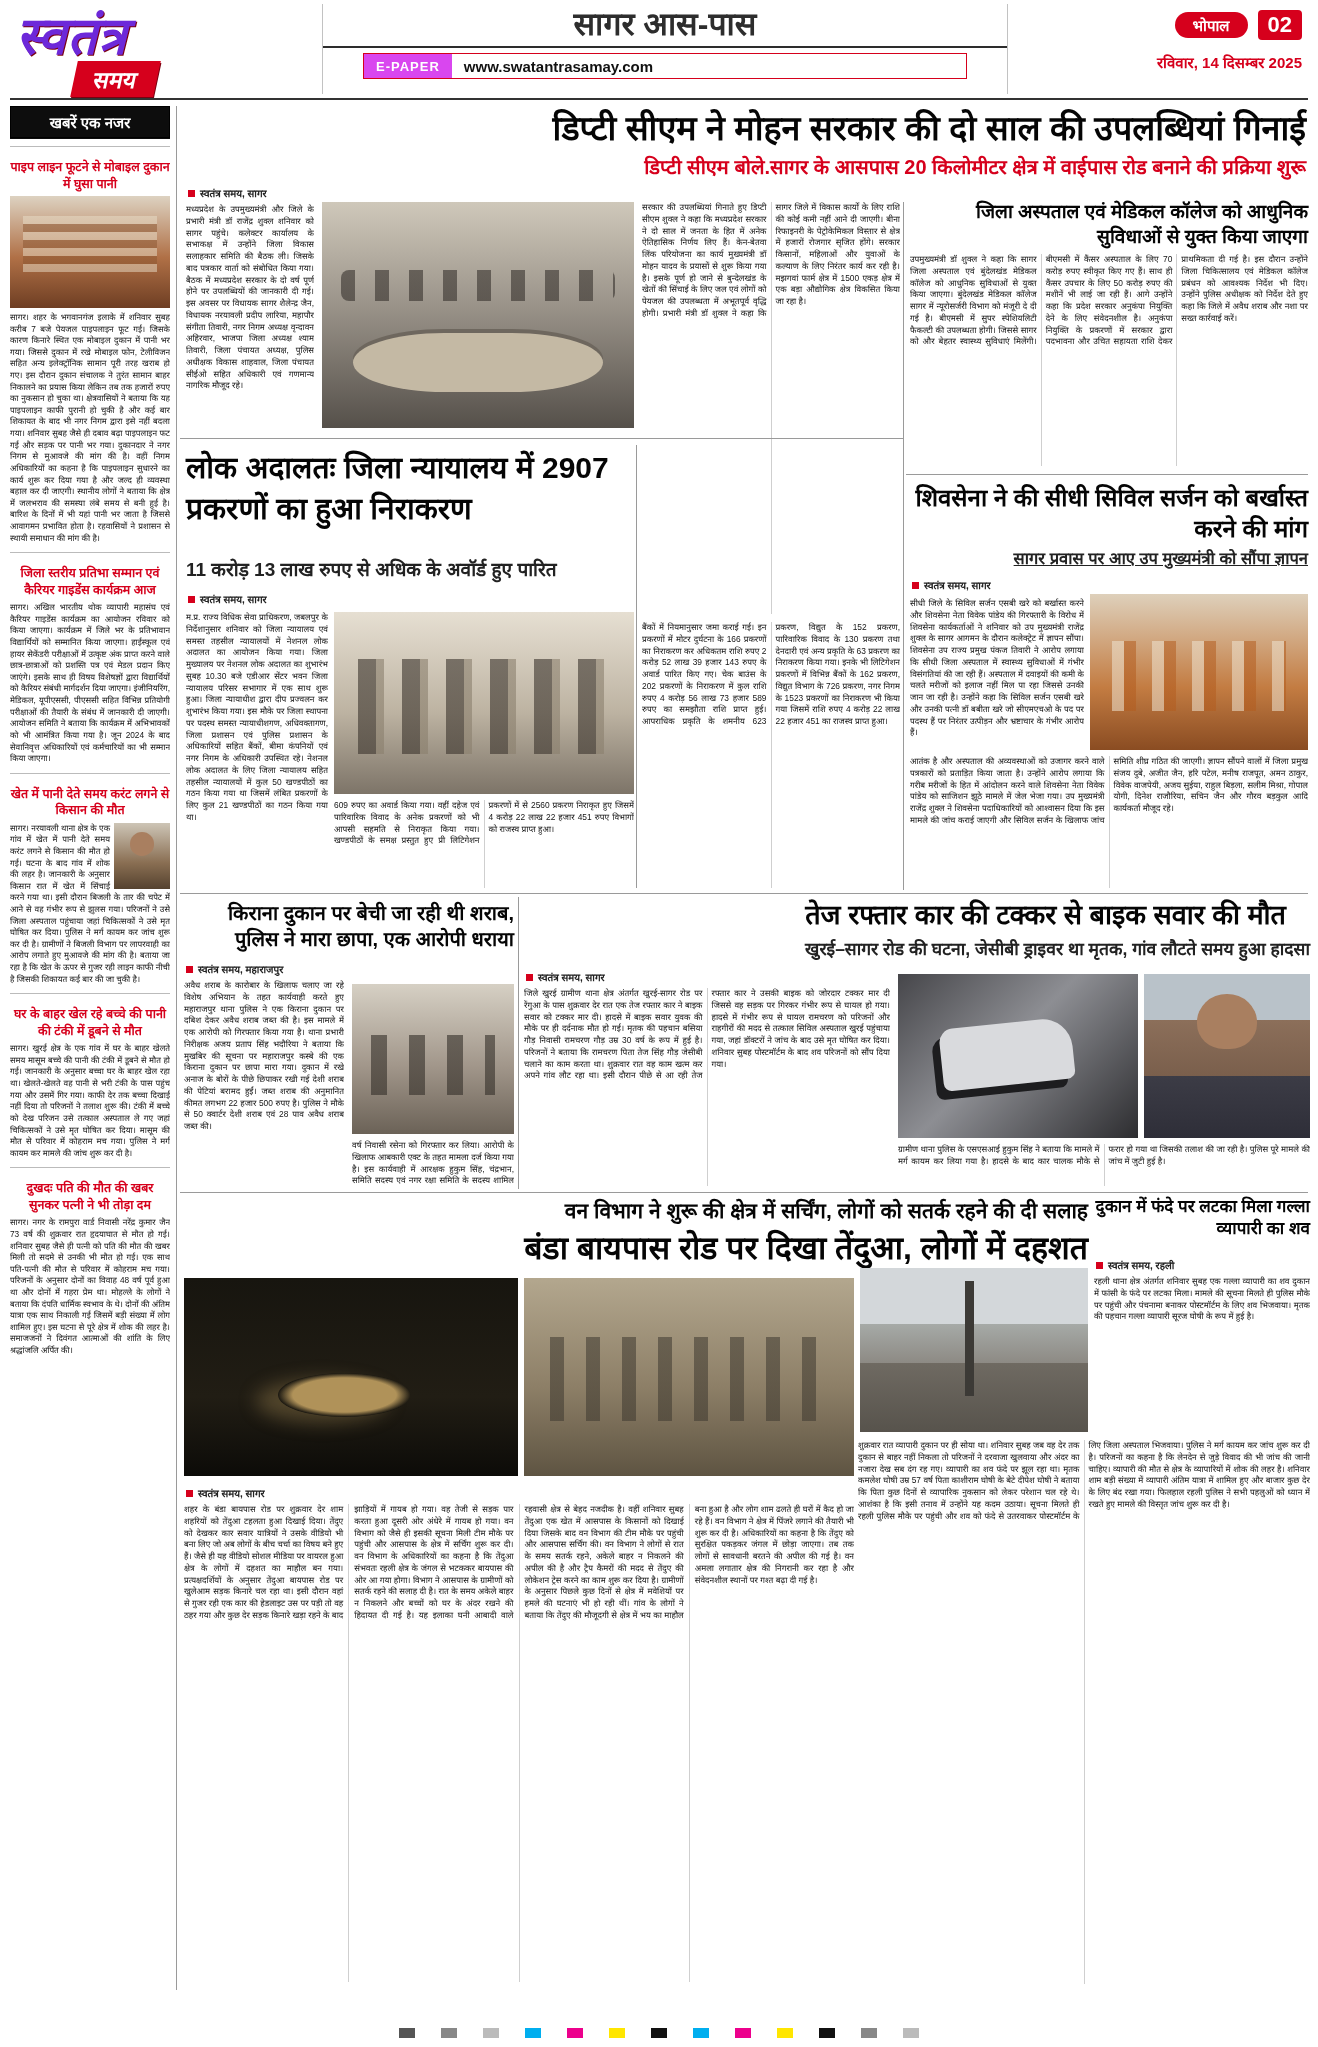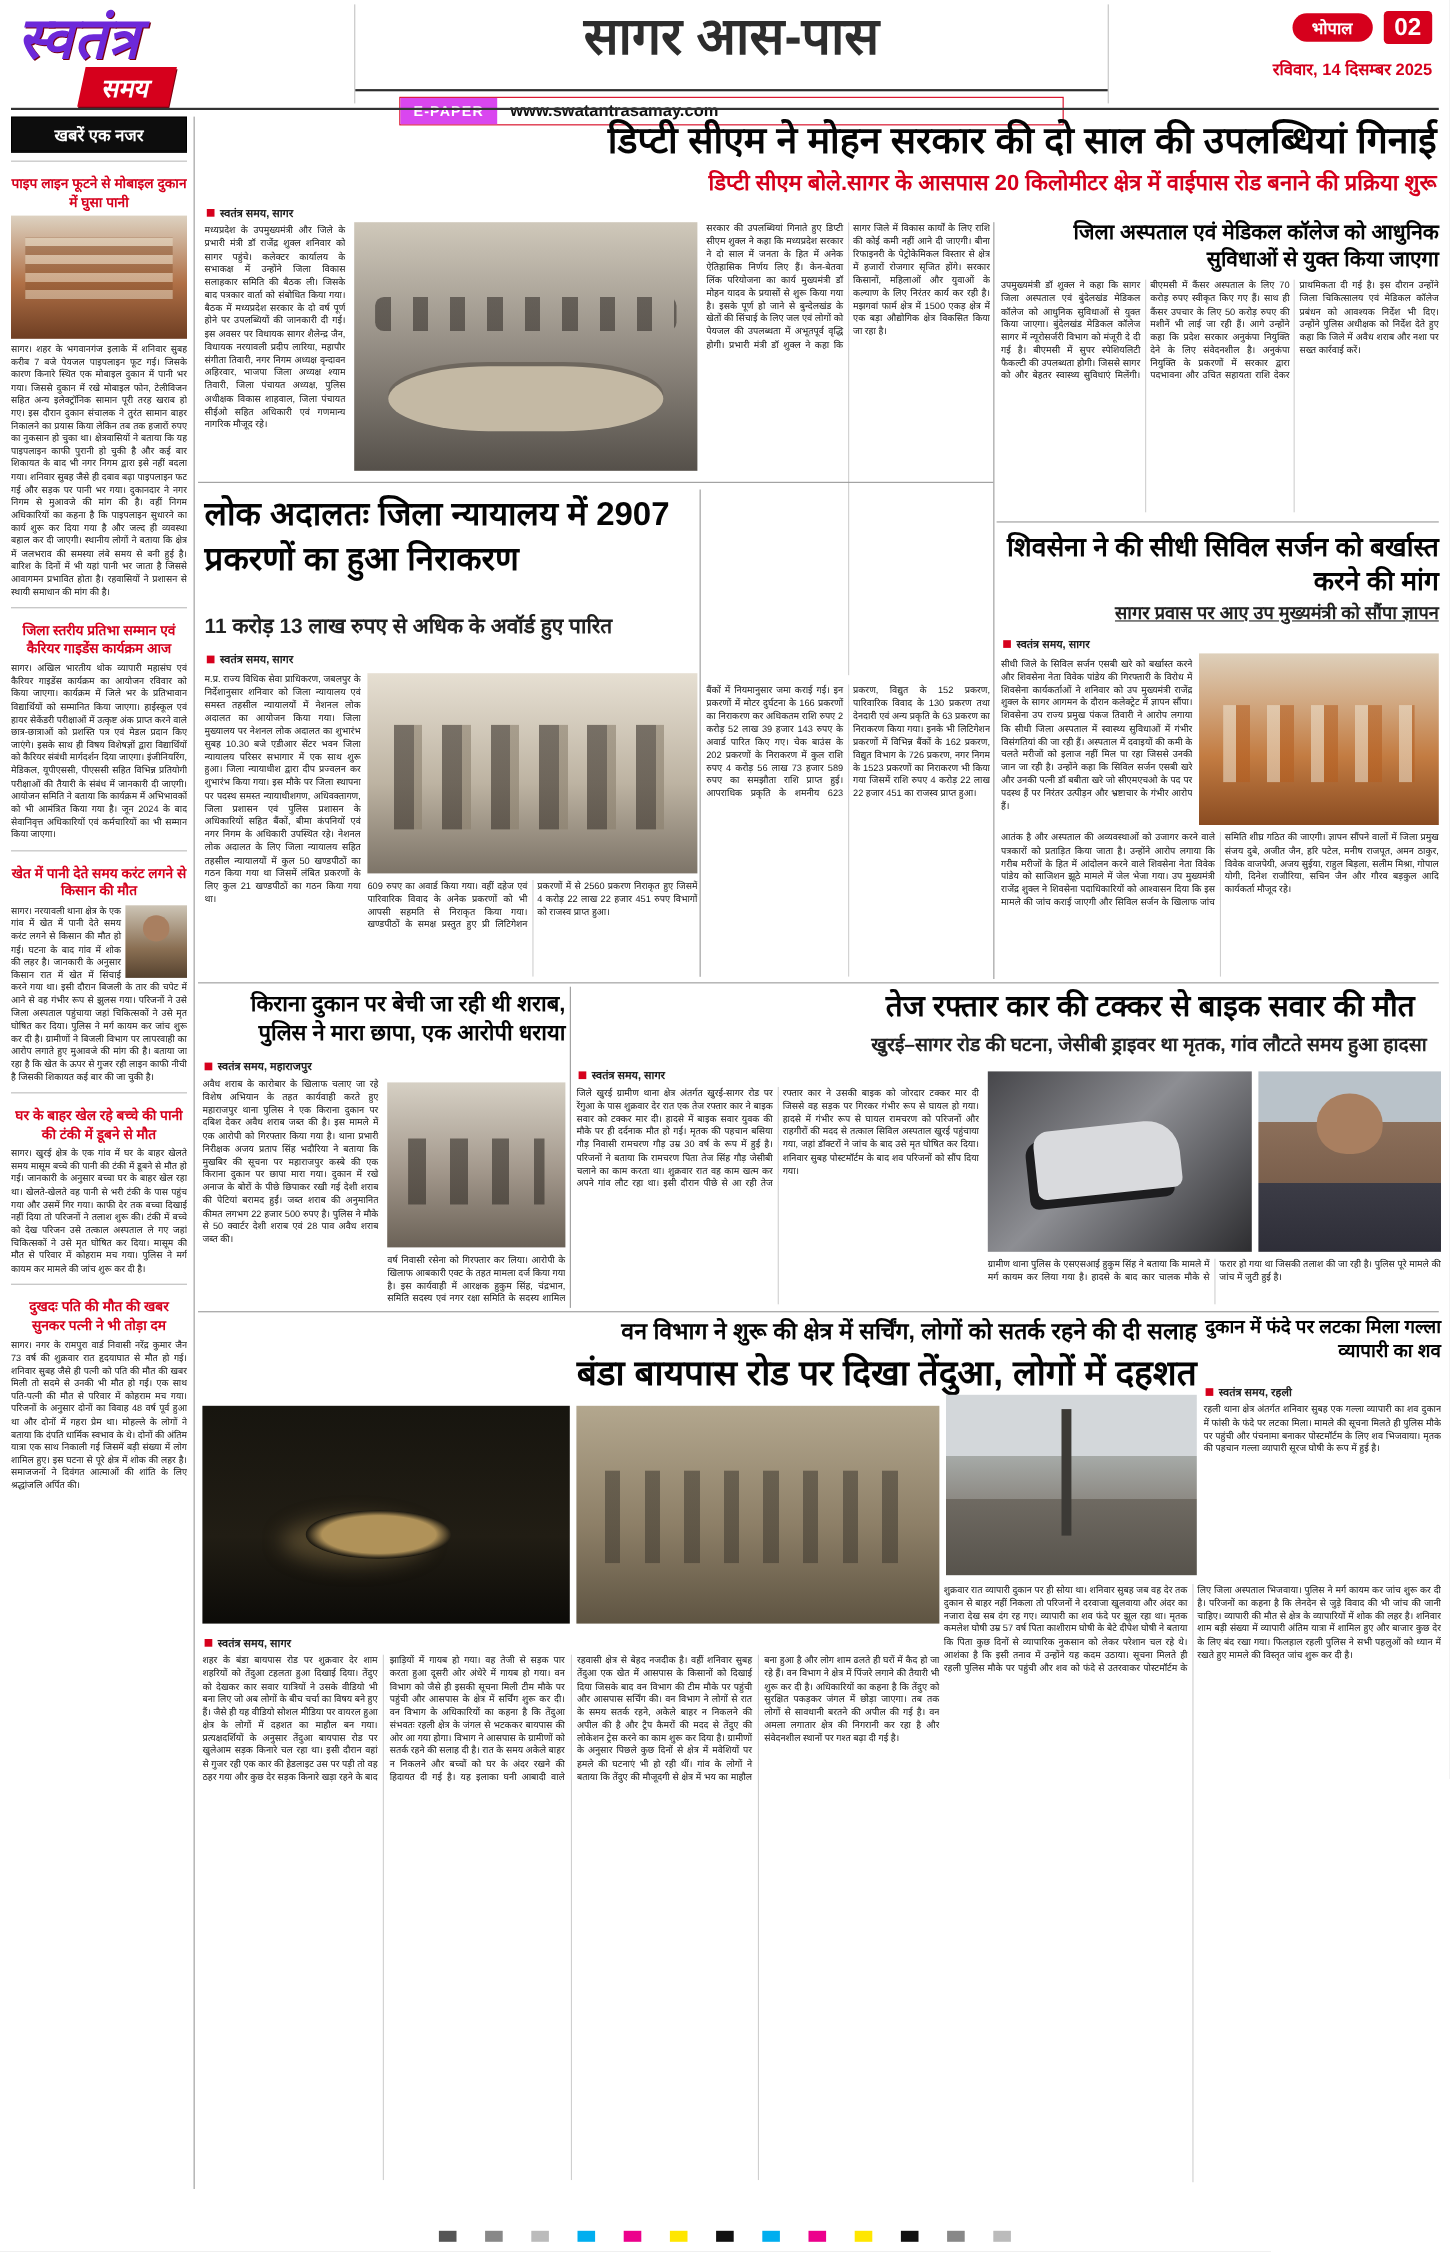--- a/index.html
+++ b/index.html
@@ -2,21 +2,21 @@
 <html lang="hi"><head>
 <meta charset="utf-8">
 <style>
   html,body{margin:0;padding:0;background:#dcdcdc;font-family:"Liberation Sans",sans-serif;}
   .page{position:relative;width:1318px;height:2047px;background:#ffffff;overflow:hidden;margin:0 auto;color:#111;}
   
   .logo{position:absolute;left:16px;top:8px;width:200px;}
   .logo-top{font-size:52px;font-weight:800;color:#6d28d9;font-style:italic;line-height:1.1;letter-spacing:1px;text-shadow:1px 1px 0 #7a0010;}
   .logo-bottom{display:inline-block;background:#d6001c;color:#fff;font-weight:800;font-size:23px;padding:2px 20px;transform:skewX(-12deg);margin:-4px 0 0 58px;box-shadow:1px 2px 0 #7a0010;}
   .mast-center{position:absolute;left:322px;right:310px;top:4px;height:90px;text-align:center;border-left:1px solid #c2c2c2;border-right:1px solid #c2c2c2;}
-  .mast-title{font-size:47px;font-weight:800;color:#2d2d2d;line-height:1.25;border-bottom:2px solid #2d2d2d;padding-bottom:18px;}
+  .mast-title{font-size:32px;font-weight:800;color:#2d2d2d;line-height:1.25;border-bottom:2px solid #2d2d2d;padding-bottom:2px;}
   .epaper-row{display:flex;height:24px;border:1px solid #d6001c;margin:5px 40px 0 40px;background:#fff;}
   .epaper-label{background:#d946ef;color:#fff;font-weight:800;font-size:13px;display:flex;align-items:center;padding:0 12px;letter-spacing:1px;}
   .epaper-site{flex:1;display:flex;align-items:center;padding-left:12px;font-weight:700;font-size:15px;color:#111;}
   .mast-right{position:absolute;right:16px;top:10px;width:270px;text-align:right;}
   .mast-right-row{display:flex;justify-content:flex-end;align-items:center;gap:10px;}
   .edition-pill{background:#d6001c;color:#fff;font-weight:700;font-size:15px;padding:3px 18px;border-radius:14px;}
   .page-num{background:#d6001c;color:#fff;font-weight:800;font-size:22px;padding:2px 10px;border-radius:4px;}
   .mast-date{color:#d6001c;font-weight:700;font-size:15px;margin-top:12px;}
   .head-rule{position:absolute;left:10px;right:10px;top:98px;height:2px;background:#333;}
   
@@ -168,21 +168,21 @@
 
   <div class="hl hl-center" style="left:184px;top:900px;width:330px;font-size:20px;">किराना दुकान पर बेची जा रही थी शराब, पुलिस ने मारा छापा, एक आरोपी धराया</div>
   <div class="byline" style="left:186px;top:962px;">स्वतंत्र समय, महाराजपुर</div>
   <div class="txt" style="left:184px;top:980px;width:160px;height:206px;">अवैध शराब के कारोबार के खिलाफ चलाए जा रहे विशेष अभियान के तहत कार्यवाही करते हुए महाराजपुर थाना पुलिस ने एक किराना दुकान पर दबिश देकर अवैध शराब जब्त की है। इस मामले में एक आरोपी को गिरफ्तार किया गया है। थाना प्रभारी निरीक्षक अजय प्रताप सिंह भदौरिया ने बताया कि मुखबिर की सूचना पर महाराजपुर कस्बे की एक किराना दुकान पर छापा मारा गया। दुकान में रखे अनाज के बोरों के पीछे छिपाकर रखी गई देशी शराब की पेटियां बरामद हुईं। जब्त शराब की अनुमानित कीमत लगभग 22 हजार 500 रुपए है। पुलिस ने मौके से 50 क्वार्टर देशी शराब एवं 28 पाव अवैध शराब जब्त की।</div>
   <div class="photo ph-raid" style="left:352px;top:984px;width:162px;height:150px;"></div>
   <div class="txt" style="left:352px;top:1140px;width:162px;height:46px;">वर्ष निवासी रसेना को गिरफ्तार कर लिया। आरोपी के खिलाफ आबकारी एक्ट के तहत मामला दर्ज किया गया है। इस कार्यवाही में आरक्षक हुकुम सिंह, चंद्रभान, समिति सदस्य एवं नगर रक्षा समिति के सदस्य शामिल रहे। पुलिस का कहना है कि अवैध शराब के विक्रय पर निरंतर निगरानी रखी जा रही है और इसी प्रकार की कार्यवाही आगे भी जारी रहेगी।</div>
 
   <div class="vrule" style="left:518px;top:897px;height:292px;"></div>
 
   <div class="hl hl-center" style="left:500px;top:898px;width:786px;font-size:27px;">तेज रफ्तार कार की टक्कर से बाइक सवार की मौत</div>
-  <div class="hl hl-center" style="left:511px;top:938px;width:786px;font-size:17.5px;font-weight:700;color:#222;">खुरई–सागर रोड की घटना, जेसीबी ड्राइवर था मृतक, गांव लौटते समय हुआ हादसा</div>
+  <div class="hl hl-center" style="left:524px;top:938px;width:786px;font-size:17.5px;font-weight:700;color:#222;">खुरई–सागर रोड की घटना, जेसीबी ड्राइवर था मृतक, गांव लौटते समय हुआ हादसा</div>
   <div class="byline" style="left:526px;top:970px;">स्वतंत्र समय, सागर</div>
   <div class="txt cols2" style="left:524px;top:988px;width:366px;height:198px;">जिले खुरई ग्रामीण थाना क्षेत्र अंतर्गत खुरई-सागर रोड पर रेंगुआ के पास शुक्रवार देर रात एक तेज रफ्तार कार ने बाइक सवार को टक्कर मार दी। हादसे में बाइक सवार युवक की मौके पर ही दर्दनाक मौत हो गई। मृतक की पहचान बसिया गौड़ निवासी रामचरण गौड़ उम्र 30 वर्ष के रूप में हुई है। परिजनों ने बताया कि रामचरण पिता तेज सिंह गौड़ जेसीबी चलाने का काम करता था। शुक्रवार रात वह काम खत्म कर अपने गांव लौट रहा था। इसी दौरान पीछे से आ रही तेज रफ्तार कार ने उसकी बाइक को जोरदार टक्कर मार दी जिससे वह सड़क पर गिरकर गंभीर रूप से घायल हो गया। हादसे में गंभीर रूप से घायल रामचरण को परिजनों और राहगीरों की मदद से तत्काल सिविल अस्पताल खुरई पहुंचाया गया, जहां डॉक्टरों ने जांच के बाद उसे मृत घोषित कर दिया। शनिवार सुबह पोस्टमॉर्टम के बाद शव परिजनों को सौंप दिया गया।</div>
   <div class="photo ph-crash" style="left:898px;top:974px;width:240px;height:164px;"></div>
   <div class="photo ph-portrait" style="left:1144px;top:974px;width:166px;height:164px;"></div>
   <div class="txt cols2" style="left:898px;top:1144px;width:412px;height:42px;">ग्रामीण थाना पुलिस के एसएसआई हुकुम सिंह ने बताया कि मामले में मर्ग कायम कर लिया गया है। हादसे के बाद कार चालक मौके से फरार हो गया था जिसकी तलाश की जा रही है। पुलिस पूरे मामले की जांच में जुटी हुई है।</div>
 
   <div class="hrule" style="left:180px;top:1192px;width:1128px;"></div>
 
   <div class="hl hl-center" style="left:184px;top:1197px;width:904px;font-size:21px;">वन विभाग ने शुरू की क्षेत्र में सर्चिंग, लोगों को सतर्क रहने की दी सलाह</div>
   <div class="hl hl-center" style="left:184px;top:1228px;width:904px;font-size:32px;">बंडा बायपास रोड पर दिखा तेंदुआ, लोगों में दहशत</div>

